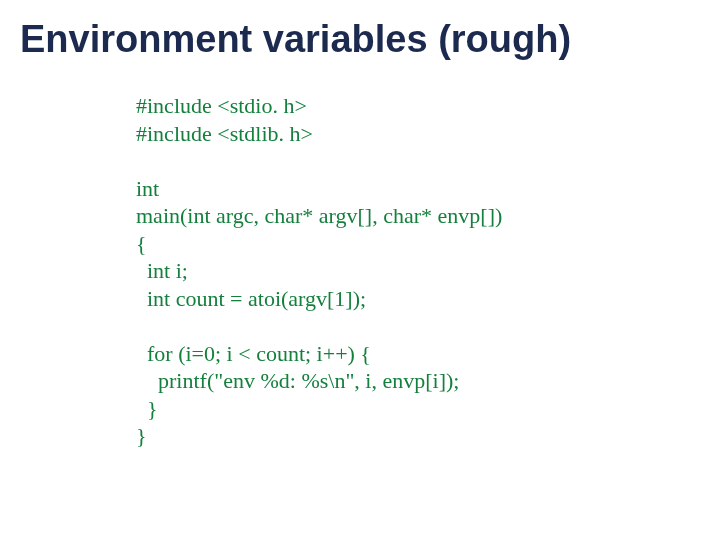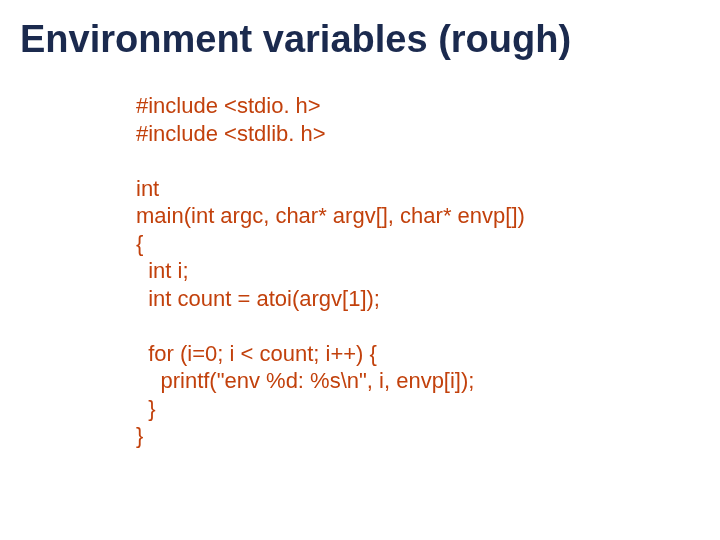--- a/index.html
+++ b/index.html
@@ -25,23 +25,23 @@
     font-weight: 700;
     color: #1b2a4e;
     letter-spacing: 0px;
   }
   .code-block {
     position: absolute;
     left: 136px;
     top: 92px;
     font-size: 22px;
     line-height: 1.25;
-    color: #c2410c;
+    color: #15803d;
     white-space: pre;
-    font-family: Liberation Sans, sans-serif;
+    font-family: Liberation Serif, serif;
   }
 </style>
 </head>
 <body>
 
 <div class="slide">
   <div class="title">Environment variables (rough)</div>
   <div class="code-block">#include &lt;stdio. h&gt;
 #include &lt;stdlib. h&gt;
 

